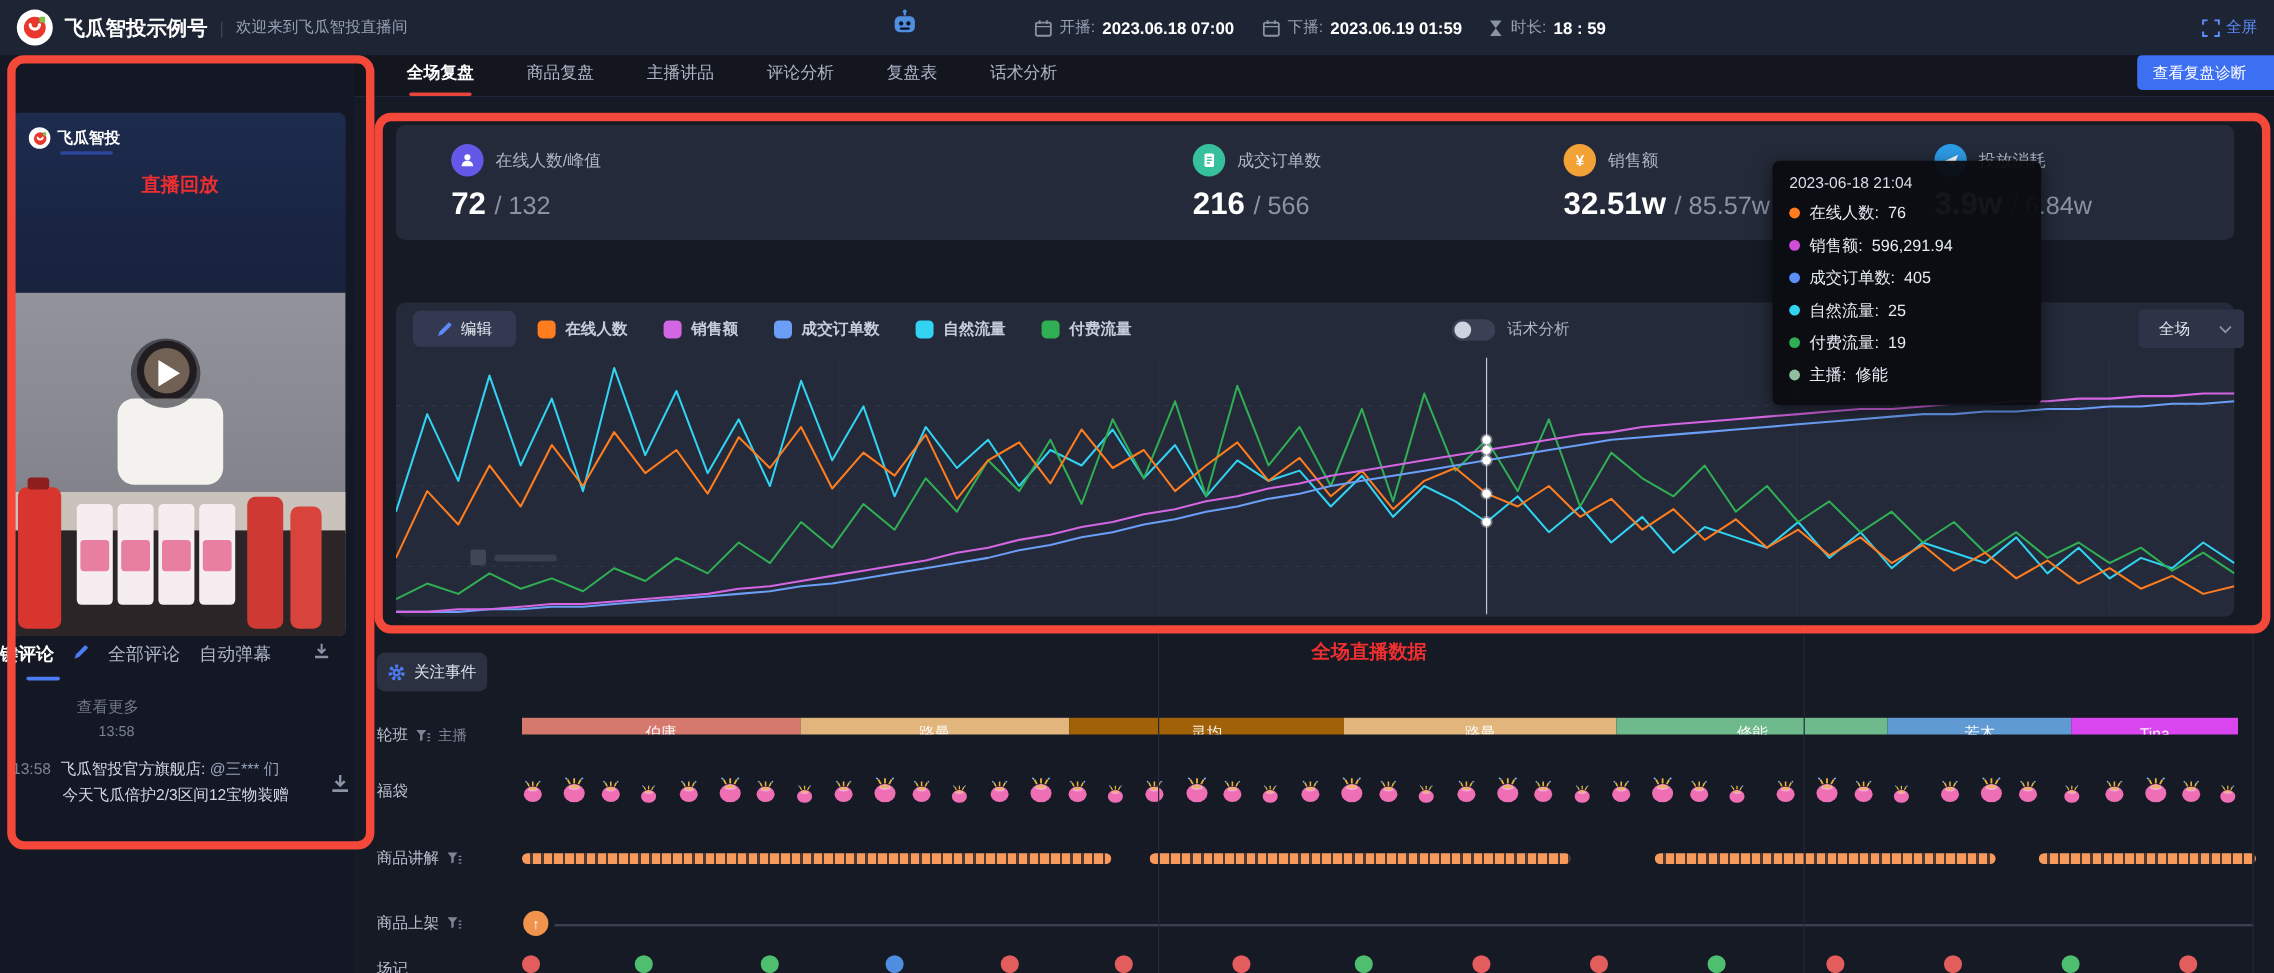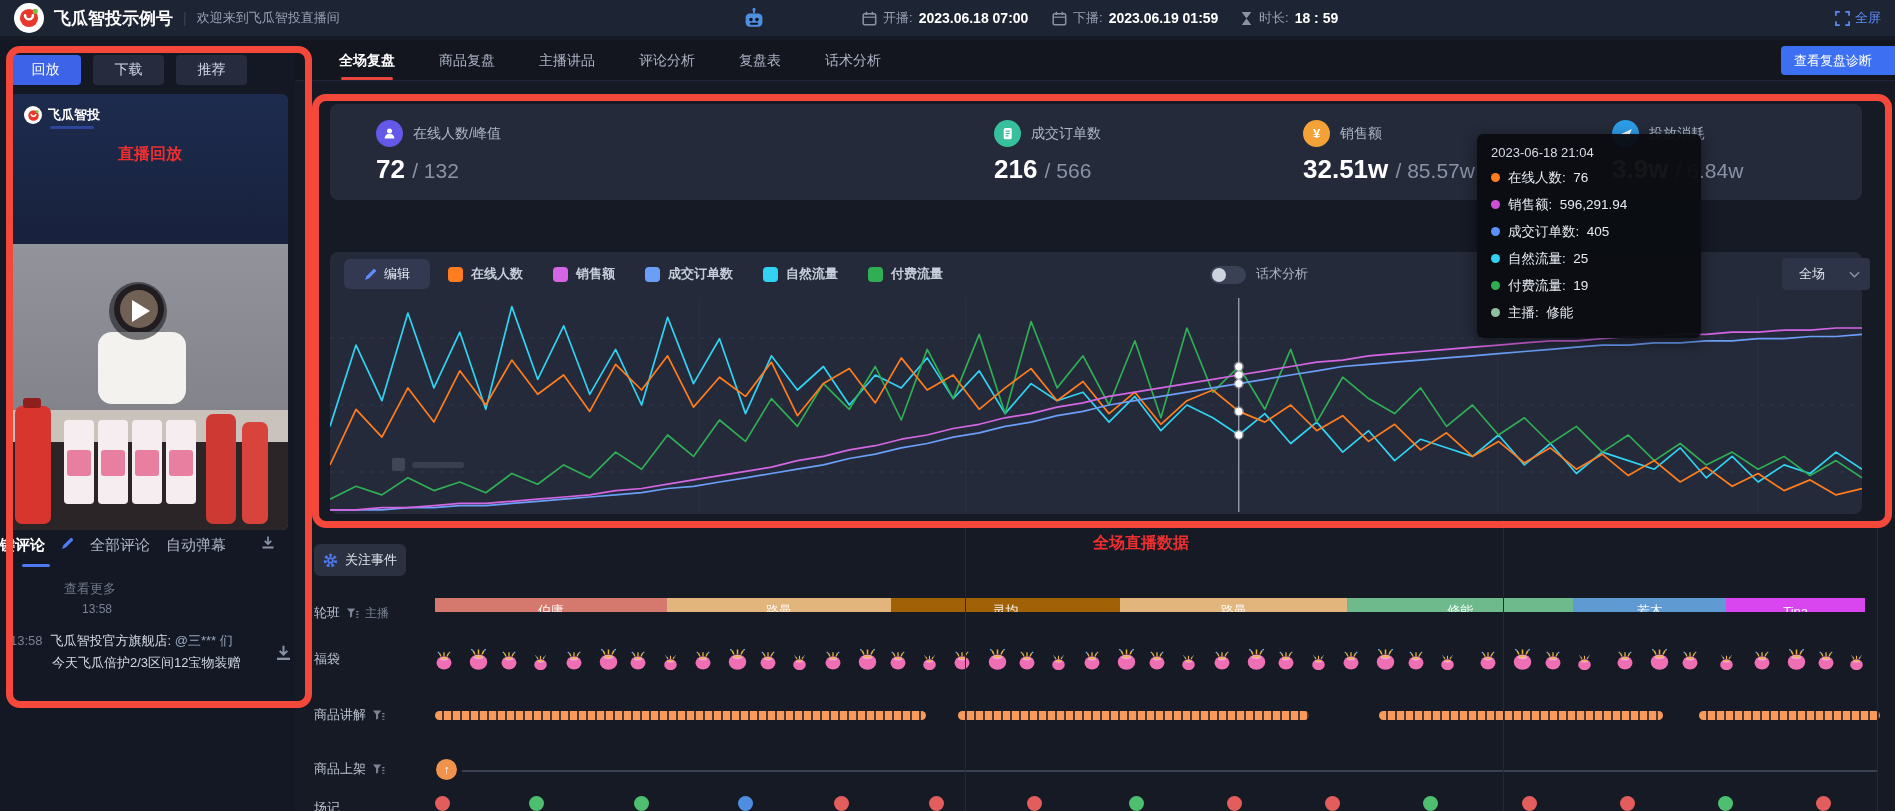--- a/index.html
+++ b/index.html
@@ -1,20 +1,20 @@
 <!DOCTYPE html>
 <html><head>
 <meta charset="utf-8">
 <style>
   html,body{margin:0;padding:0;background:#0d0f16;}
   .stage{position:relative;width:1895px;height:811px;overflow:hidden;background:#161a25;
     font-family:"Liberation Sans","DejaVu Sans",sans-serif;color:#dfe4ee;}
   .abs{position:absolute;}
   
-  .topbar{left:0;top:0;width:1895px;height:36px;background:#1d2433;display:flex;align-items:center;z-index:20;}
+  .topbar{left:0;top:0;width:1895px;height:46px;background:#1d2433;display:flex;align-items:center;z-index:20;}
   .logo{width:30px;height:30px;border-radius:50%;background:#fff;margin-left:14px;display:flex;align-items:center;justify-content:center;}
   .tb-title{font-size:17px;font-weight:bold;color:#fff;margin-left:10px;}
   .tb-div{color:#3a4357;margin:0 10px;font-size:14px;}
   .tb-welcome{font-size:13px;color:#97a0b4;}
   .tb-item{display:flex;align-items:center;gap:6px;font-size:13px;color:#97a0b4;}
   .tb-item b{color:#fff;font-size:14px;}
   .fullscreen{position:absolute;right:14px;display:flex;align-items:center;gap:5px;color:#5d8bf7;font-size:13px;cursor:pointer;}
   
   .tabsrow{left:295px;top:40px;width:1600px;height:40px;background:#14161f;border-bottom:1px solid #20263a;display:flex;align-items:center;z-index:4;}
   .mtab{font-size:14px;color:#aeb6c8;margin-left:44px;position:relative;height:40px;line-height:40px;cursor:pointer;}
@@ -167,25 +167,20 @@
       <span class="mtab active">全场复盘</span>
       <span class="mtab">商品复盘</span>
       <span class="mtab">主播讲品</span>
       <span class="mtab">评论分析</span>
       <span class="mtab">复盘表</span>
       <span class="mtab">话术分析</span>
     </nav>
   <div class="diagnose">查看复盘诊断</div>
 
   <aside class="abs sidebar">
-    <div class="stabs" id="stabs">
-        <span class="stab active">回放</span>
-        <span class="stab">下载</span>
-        <span class="stab">推荐</span>
-      </div>
     <div class="video">
       <div class="vbrand">
         <span class="blogo">
             <svg width="15" height="15" viewBox="0 0 30 30">
               <circle cx="15" cy="15" r="10.5" fill="#e8372c"></circle>
               <path d="M10.5 12a4.5 4.5 0 0 0 9 0" stroke="#fff" stroke-width="3" fill="none"></path>
               <rect x="19.5" y="4.5" width="5.5" height="5.5" rx="1.2" fill="#7cc24a"></rect>
             </svg>
           </span>
         <span>飞瓜智投</span>

